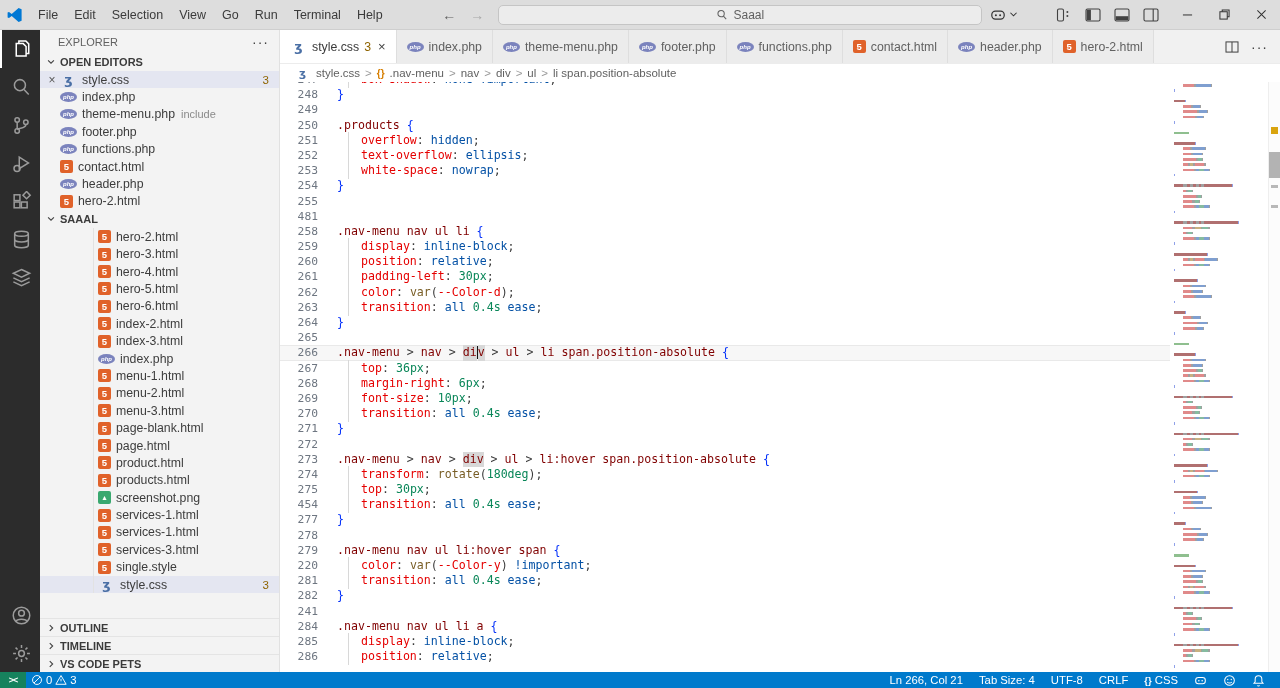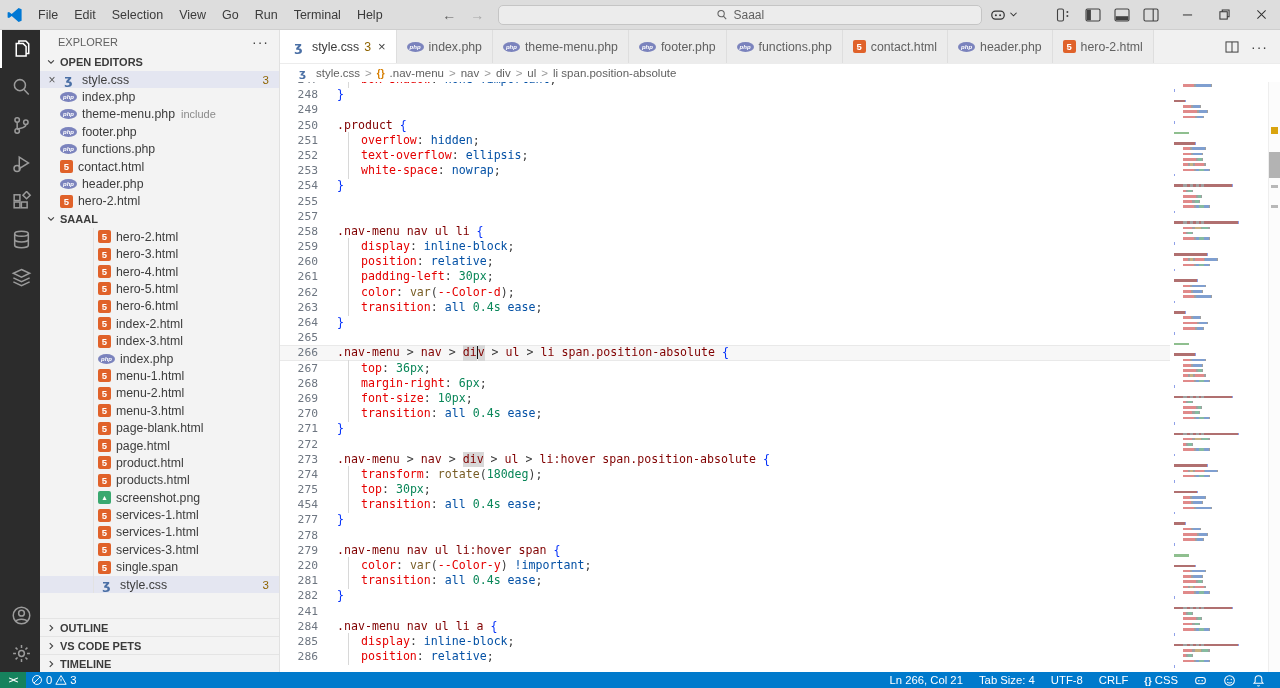--- a/index.html
+++ b/index.html
@@ -394,21 +394,21 @@
         <div class="row">
           <span class="fi fi-html">5</span>
           <span>services-1.html</span>
         </div>
         <div class="row">
           <span class="fi fi-html">5</span>
           <span>services-3.html</span>
         </div>
         <div class="row">
           <span class="fi fi-html">5</span>
-          <span>single.span</span>
+          <span>single.style</span>
         </div>
         <div class="row selected">
           <span class="fi fi-css">ʒ</span>
           <span>style.css</span>
           <span class="badge">3</span>
         </div>
       </div>
     <div class="sb-bottomsecs" id="bottomSecs">
         <div class="sec-head">
           <span class="chev">
@@ -417,29 +417,29 @@
             </svg>
           </span>
           <span>OUTLINE</span>
         </div>
         <div class="sec-head">
           <span class="chev">
             <svg width="10" height="10" viewBox="0 0 12 12" fill="none" stroke="#424242" stroke-width="1.3">
               <path d="M4.5 2.5L8 6l-3.5 3.5"></path>
             </svg>
           </span>
-          <span>VS CODE PETS</span>
+          <span>TIMELINE</span>
         </div>
         <div class="sec-head">
           <span class="chev">
             <svg width="10" height="10" viewBox="0 0 12 12" fill="none" stroke="#424242" stroke-width="1.3">
               <path d="M4.5 2.5L8 6l-3.5 3.5"></path>
             </svg>
           </span>
-          <span>TIMELINE</span>
+          <span>VS CODE PETS</span>
         </div>
       </div>
   </div>
 
   <div class="editor">
     <div class="tabstrip" id="tabstrip">
         <div class="tab active">
           <span class="fi fi-css">ʒ</span>
           <span>style.css</span>
           <span class="badge">3</span>
@@ -496,27 +496,27 @@
         <span class="sep">&gt;</span>
         <span>ul</span>
         <span class="sep">&gt;</span>
         <span>li span.position-absolute</span>
       </div>
     <div class="codewrap">
       <div class="scroller" id="codeLines">
           <div class="line"><span class="gut">247</span><span class="tk-i"></span><span class="tk-p">box-shadow</span><span class="tk-u">: </span><span class="tk-v">none</span><span class="tk-v"> !important</span><span class="tk-u">;</span></div>
           <div class="line"><span class="gut">248</span><span class="tk-b">}</span></div>
           <div class="line"><span class="gut">249</span></div>
-          <div class="line"><span class="gut">250</span><span class="tk-s">.product </span><span class="tk-b">{</span></div>
+          <div class="line"><span class="gut">250</span><span class="tk-s">.products </span><span class="tk-b">{</span></div>
           <div class="line"><span class="gut">251</span><span class="tk-i"></span><span class="tk-p">overflow</span><span class="tk-u">: </span><span class="tk-v">hidden</span><span class="tk-u">;</span></div>
           <div class="line"><span class="gut">252</span><span class="tk-i"></span><span class="tk-p">text-overflow</span><span class="tk-u">: </span><span class="tk-v">ellipsis</span><span class="tk-u">;</span></div>
           <div class="line"><span class="gut">253</span><span class="tk-i"></span><span class="tk-p">white-space</span><span class="tk-u">: </span><span class="tk-v">nowrap</span><span class="tk-u">;</span></div>
           <div class="line"><span class="gut">254</span><span class="tk-b">}</span></div>
           <div class="line"><span class="gut">255</span></div>
-          <div class="line"><span class="gut">257</span></div>
+          <div class="line"><span class="gut">481</span></div>
           <div class="line"><span class="gut">258</span><span class="tk-s">.nav-menu nav ul li </span><span class="tk-b">{</span></div>
           <div class="line"><span class="gut">259</span><span class="tk-i"></span><span class="tk-p">display</span><span class="tk-u">: </span><span class="tk-v">inline-block</span><span class="tk-u">;</span></div>
           <div class="line"><span class="gut">260</span><span class="tk-i"></span><span class="tk-p">position</span><span class="tk-u">: </span><span class="tk-v">relative</span><span class="tk-u">;</span></div>
           <div class="line"><span class="gut">261</span><span class="tk-i"></span><span class="tk-p">padding-left</span><span class="tk-u">: </span><span class="tk-n">30px</span><span class="tk-u">;</span></div>
           <div class="line"><span class="gut">262</span><span class="tk-i"></span><span class="tk-p">color</span><span class="tk-u">: </span><span class="tk-f">var</span><span class="tk-u">(</span><span class="tk-r">--Color-d</span><span class="tk-u">)</span><span class="tk-u">;</span></div>
           <div class="line"><span class="gut">263</span><span class="tk-i"></span><span class="tk-p">transition</span><span class="tk-u">: </span><span class="tk-v">all</span><span class="tk-n"> 0.4s</span><span class="tk-v"> ease</span><span class="tk-u">;</span></div>
           <div class="line"><span class="gut">264</span><span class="tk-b">}</span></div>
           <div class="line"><span class="gut">265</span></div>
           <div class="line cur"><span class="gut">266</span><span class="tk-s">.nav-menu</span><span class="tk-u"> &gt; </span><span class="tk-s">nav</span><span class="tk-u"> &gt; </span><span class="tk-s tk-h">di</span><span class="tk-caret"></span><span class="tk-s tk-h">v</span><span class="tk-u"> &gt; </span><span class="tk-s">ul</span><span class="tk-u"> &gt; </span><span class="tk-s">li span.position-absolute </span><span class="tk-b">{</span></div>
           <div class="line"><span class="gut">267</span><span class="tk-i"></span><span class="tk-p">top</span><span class="tk-u">: </span><span class="tk-n">36px</span><span class="tk-u">;</span></div>

